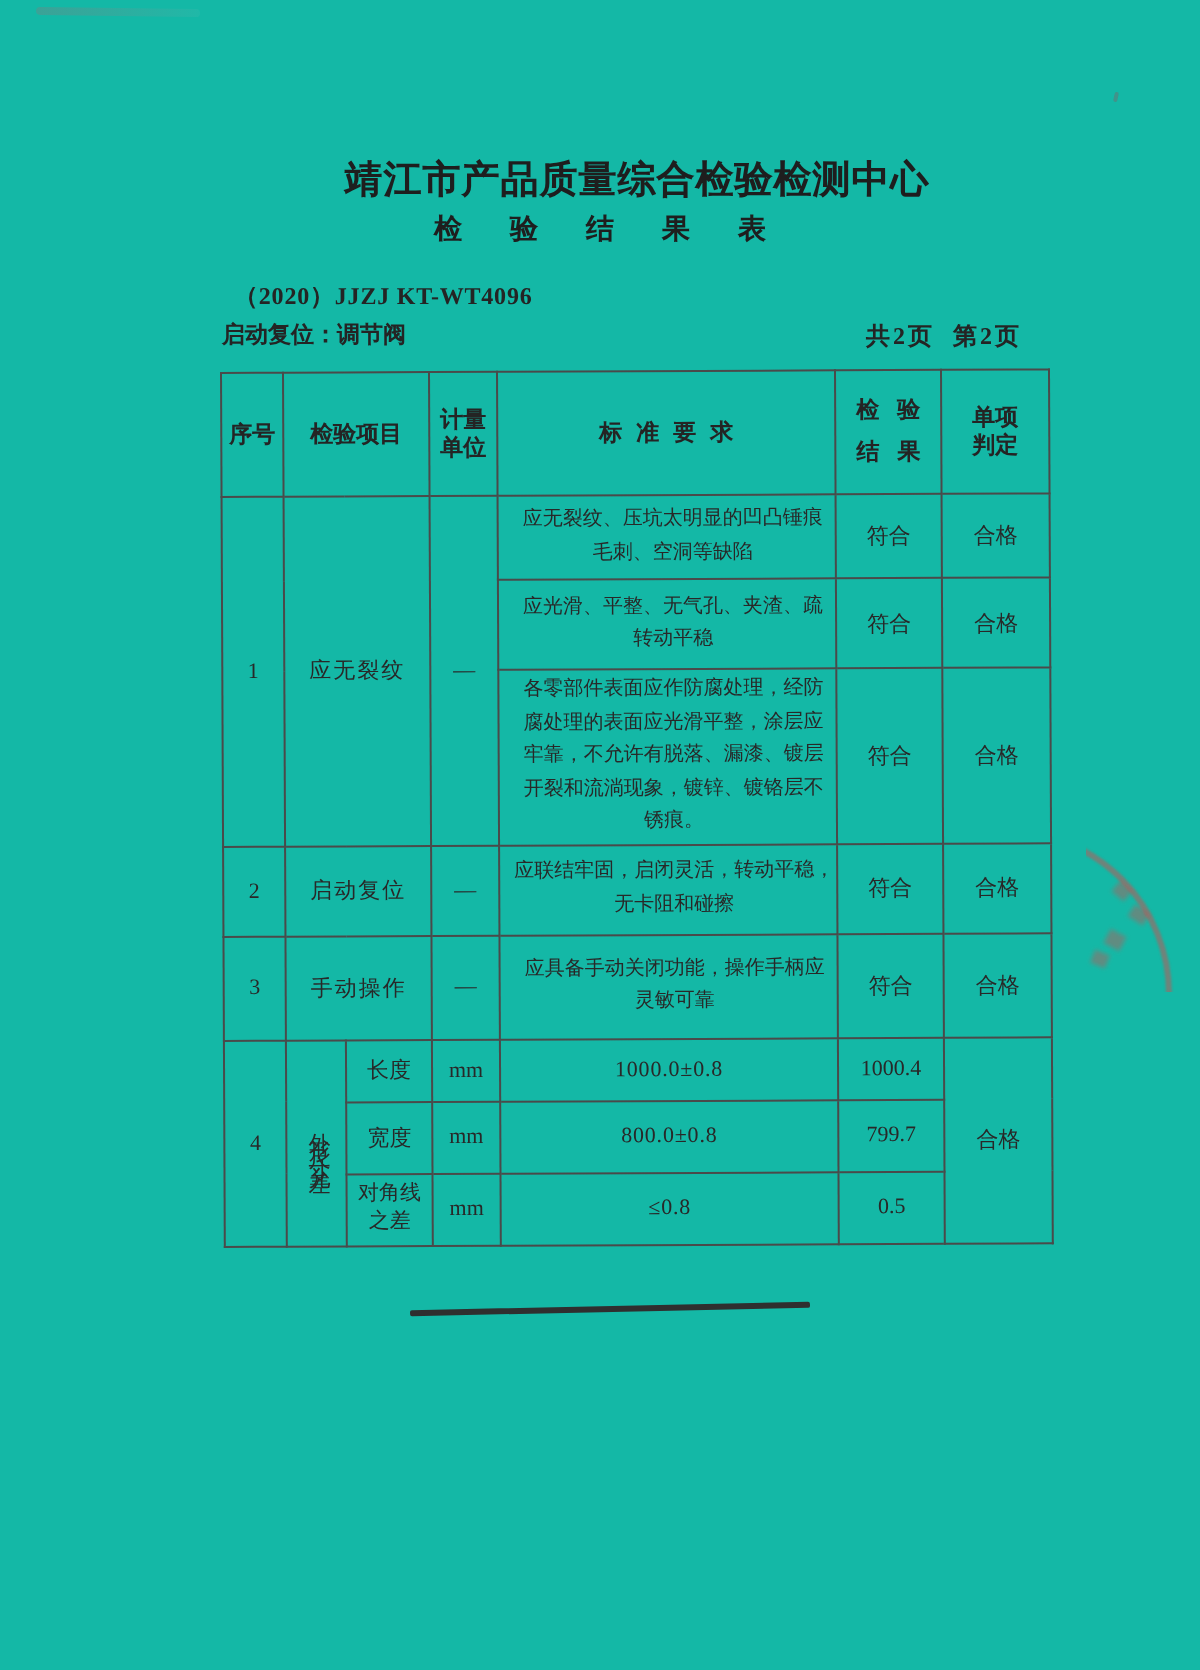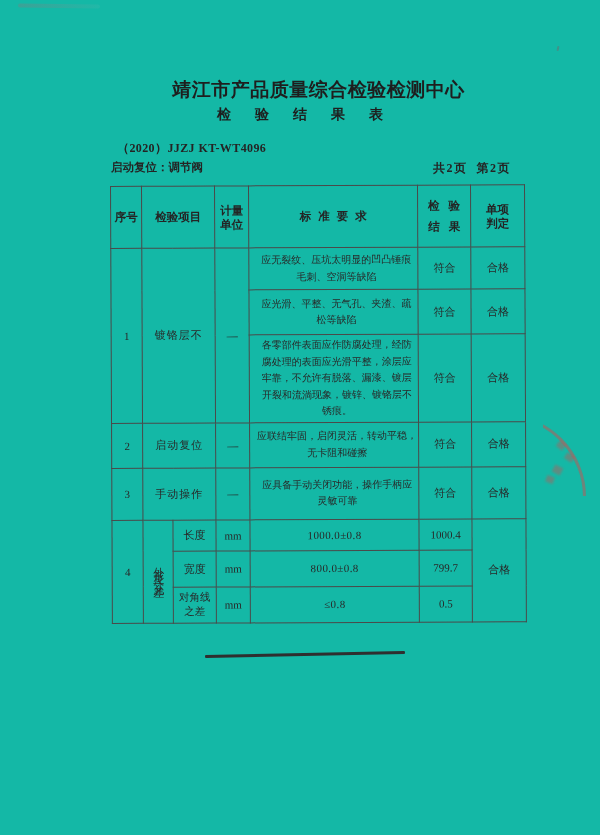--- a/index.html
+++ b/index.html
@@ -89,30 +89,30 @@
 单位</th>
         <th class="th-req">标准要求</th>
         <th class="th-spaced">检验
 结果</th>
         <th class="th-lines">单项
 判定</th>
       </tr>
 
       <tr class="h-42">
         <td rowspan="3">1</td>
-        <td colspan="2" rowspan="3" class="item">镀铬层不</td>
+        <td colspan="2" rowspan="3" class="item">应无裂纹</td>
         <td rowspan="3">—</td>
         <td class="req">应无裂纹、压坑太明显的凹凸锤痕
 毛刺、空洞等缺陷</td>
         <td>符合</td>
         <td>合格</td>
       </tr>
       <tr class="h-45">
         <td class="req">应光滑、平整、无气孔、夹渣、疏
-松等缺陷</td>
+转动平稳</td>
         <td>符合</td>
         <td>合格</td>
       </tr>
       <tr class="h-83">
         <td class="req">各零部件表面应作防腐处理，经防
 腐处理的表面应光滑平整，涂层应
 牢靠，不允许有脱落、漏漆、镀层
 开裂和流淌现象，镀锌、镀铬层不
 锈痕。</td>
         <td>符合</td>

